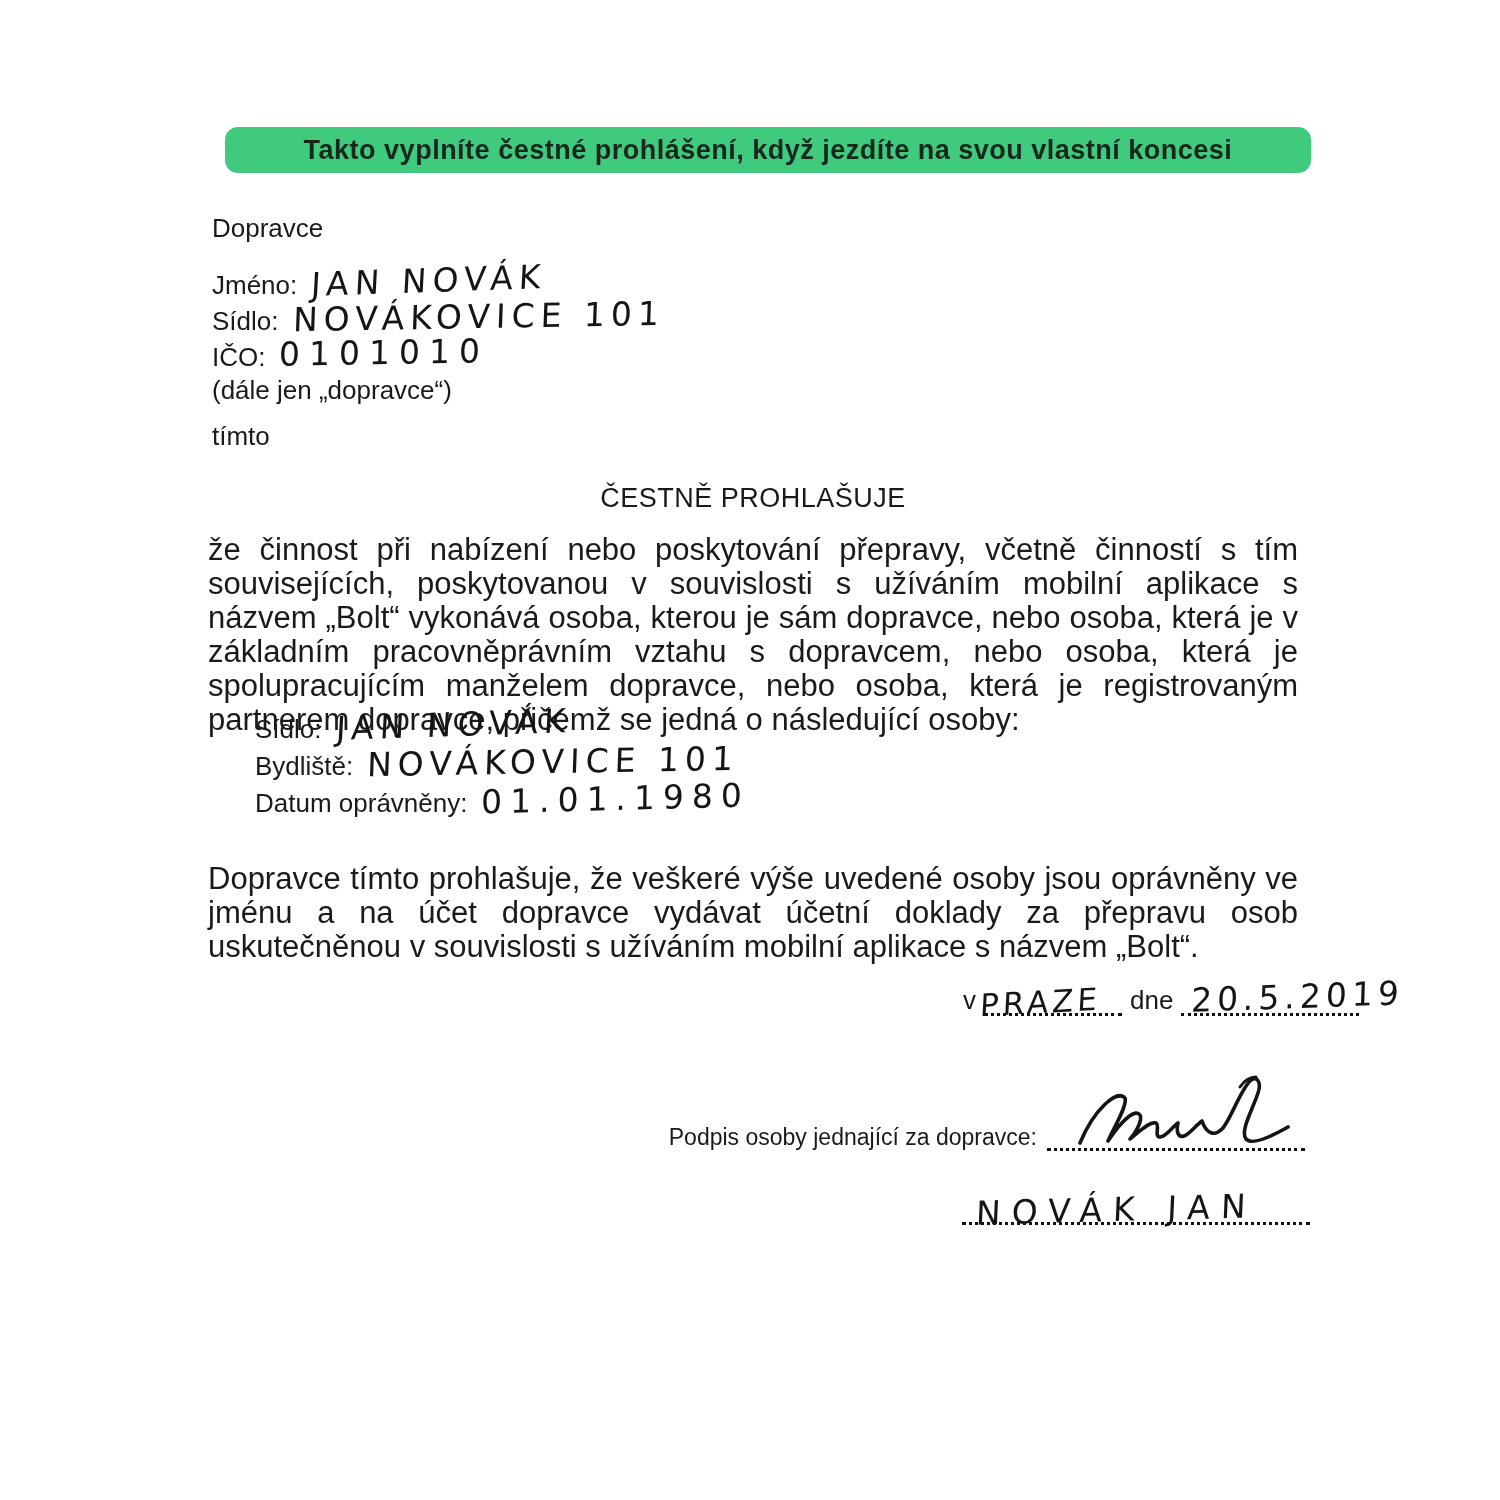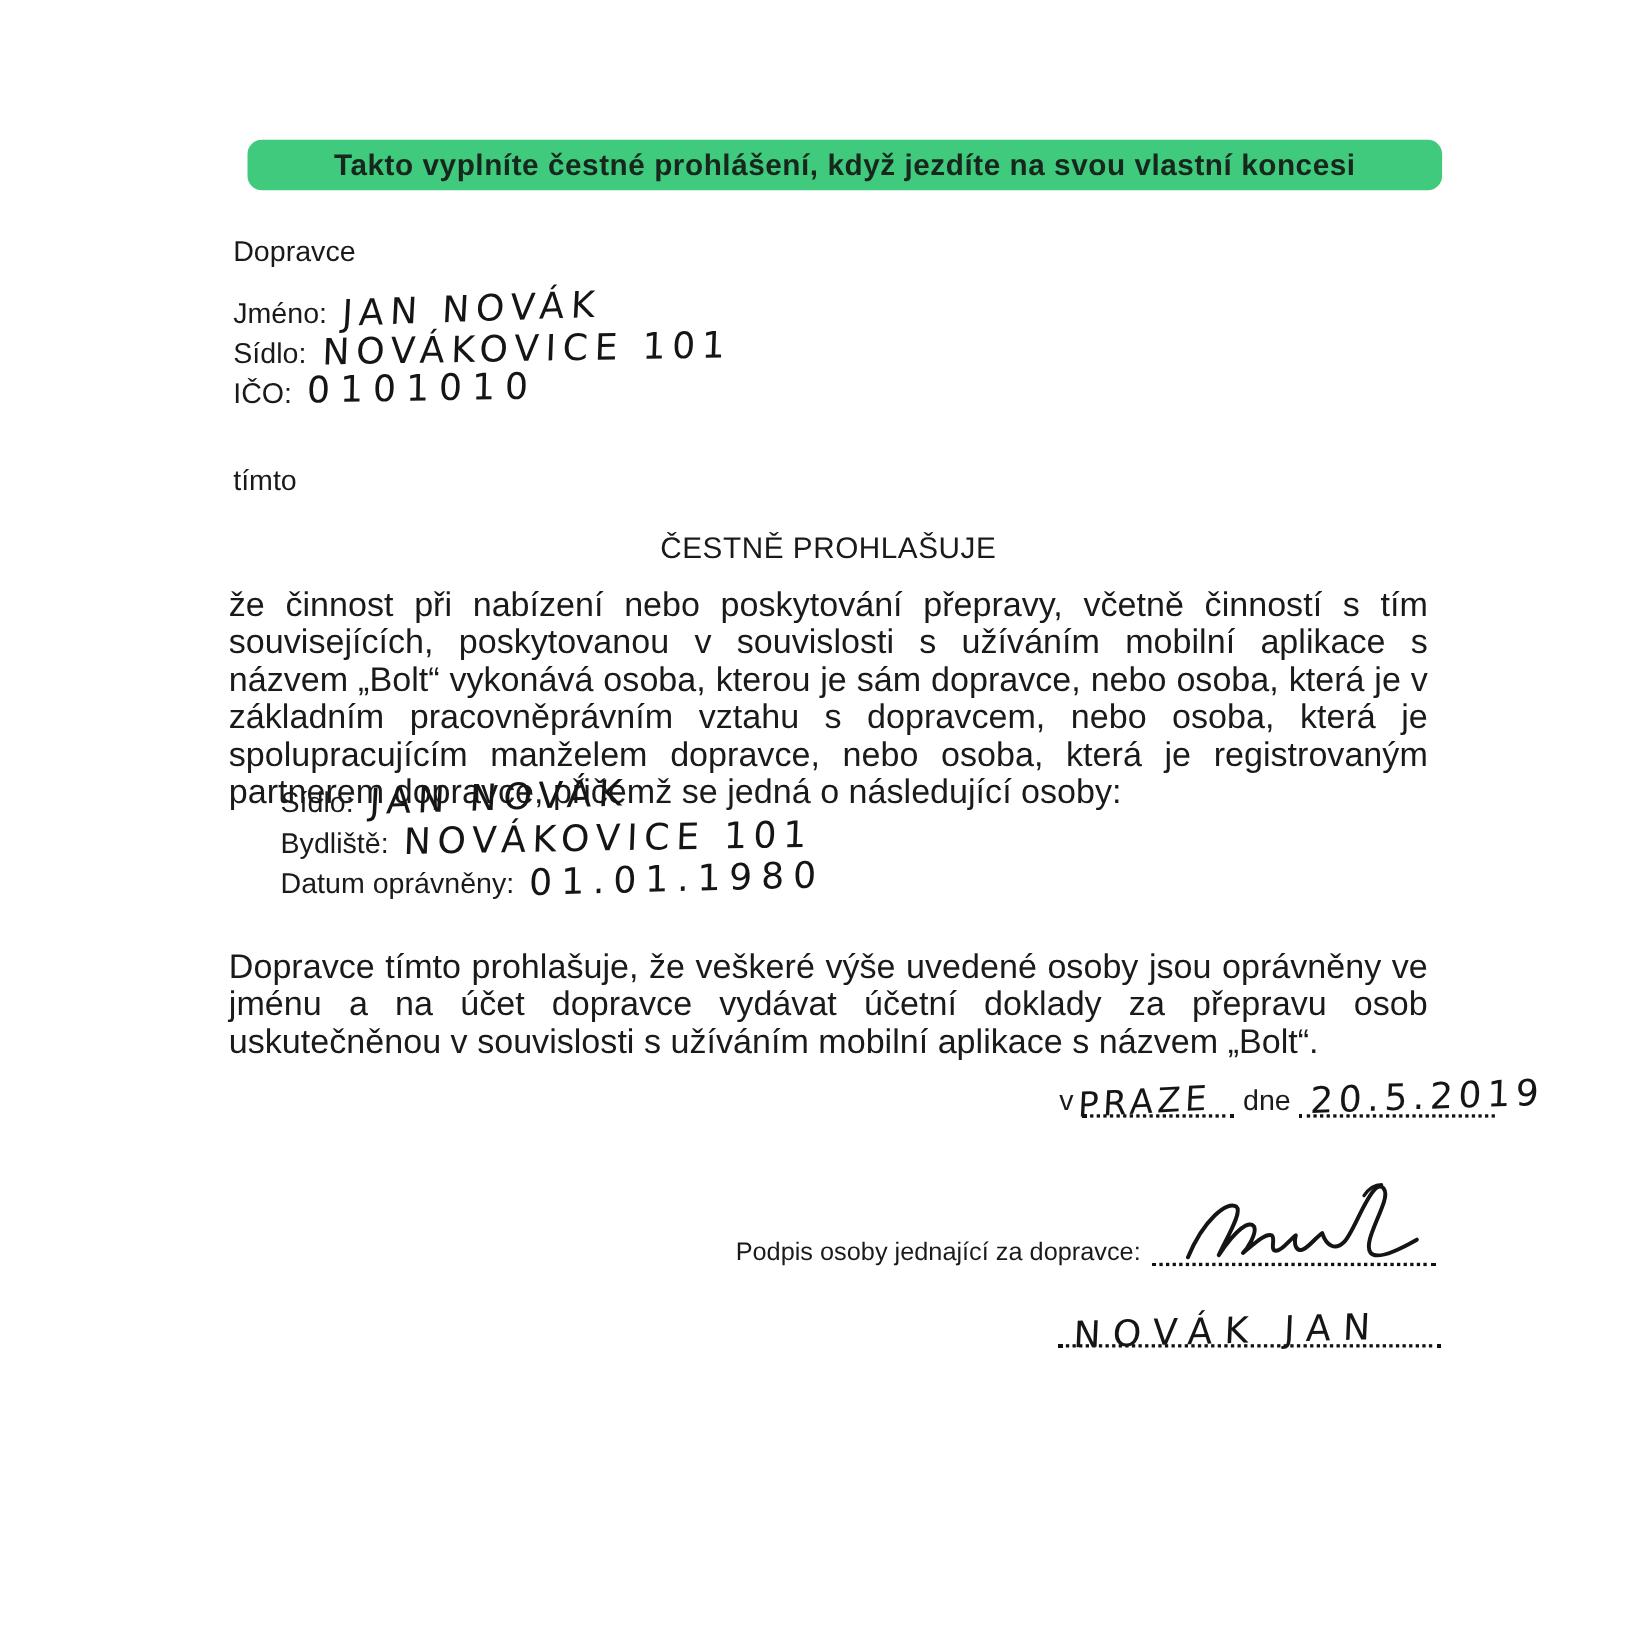--- a/index.html
+++ b/index.html
@@ -80,20 +80,21 @@
   <div class="block" style="left:212px;top:266px;">
     <div class="fieldrow">
       <span class="label">Jméno:</span><span class="hand" style="transform:rotate(-2deg) skewX(-5deg);">JAN NOVÁK</span>
     </div>
     <div class="fieldrow">
       <span class="label">Sídlo:</span><span class="hand" style="transform:rotate(-1deg) skewX(-3deg);">NOVÁKOVICE 101</span>
     </div>
     <div class="fieldrow">
       <span class="label">IČO:</span><span class="hand" style="letter-spacing:9px;transform:rotate(-1deg) skewX(-2deg);">0101010</span>
     </div>
+    <div class="fieldrow">(dále jen „dopravce“)</div>
   </div>
 
   <div class="block" style="left:212px;top:420px;">tímto</div>
 
   <div class="heading" style="top:483px;">ČESTNĚ PROHLAŠUJE</div>
 
   <div class="para" style="top:533px;">že činnost při nabízení nebo poskytování přepravy, včetně činností s tím souvisejících, poskytovanou v souvislosti s užíváním mobilní aplikace s názvem „Bolt“ vykonává osoba, kterou je sám dopravce, nebo osoba, která je v základním pracovněprávním vztahu s dopravcem, nebo osoba, která je spolupracujícím manželem dopravce, nebo osoba, která je registrovaným partnerem dopravce, přičemž se jedná o následující osoby:</div>
 
   <div class="block" style="left:255px;top:710px;line-height:35px;">
     <div class="fieldrow">

